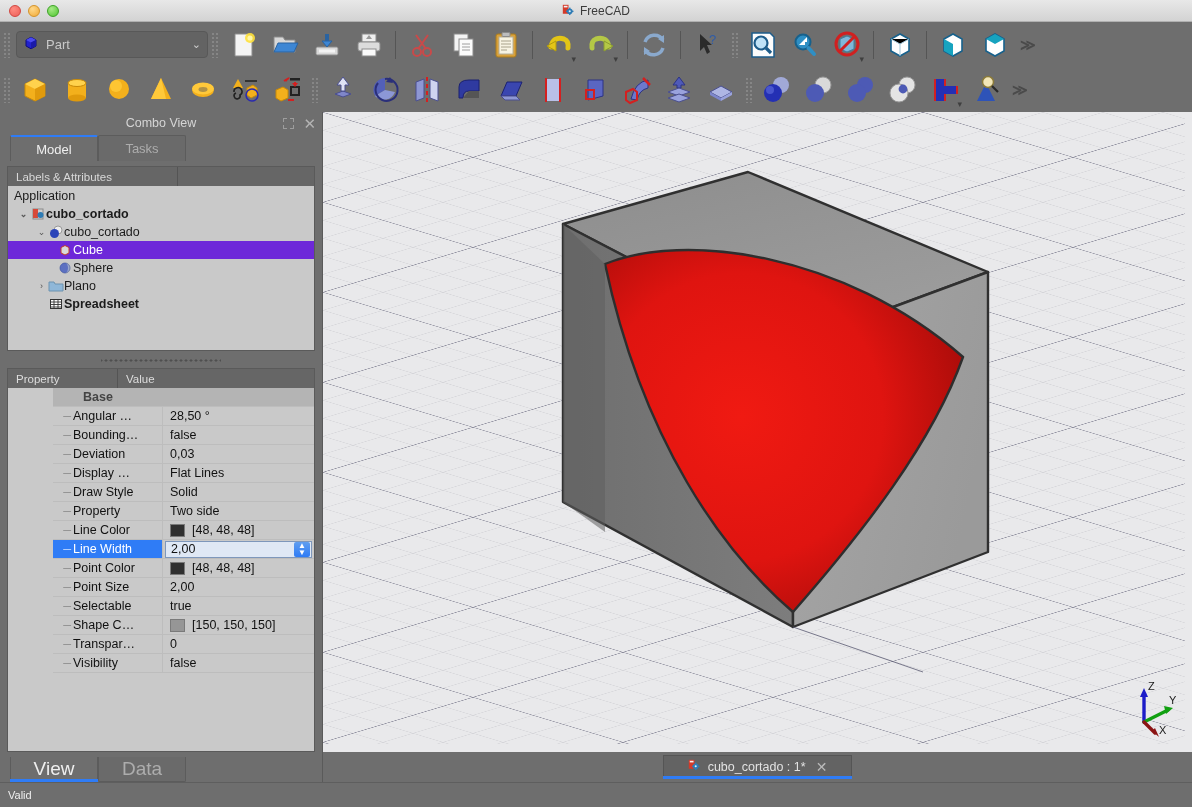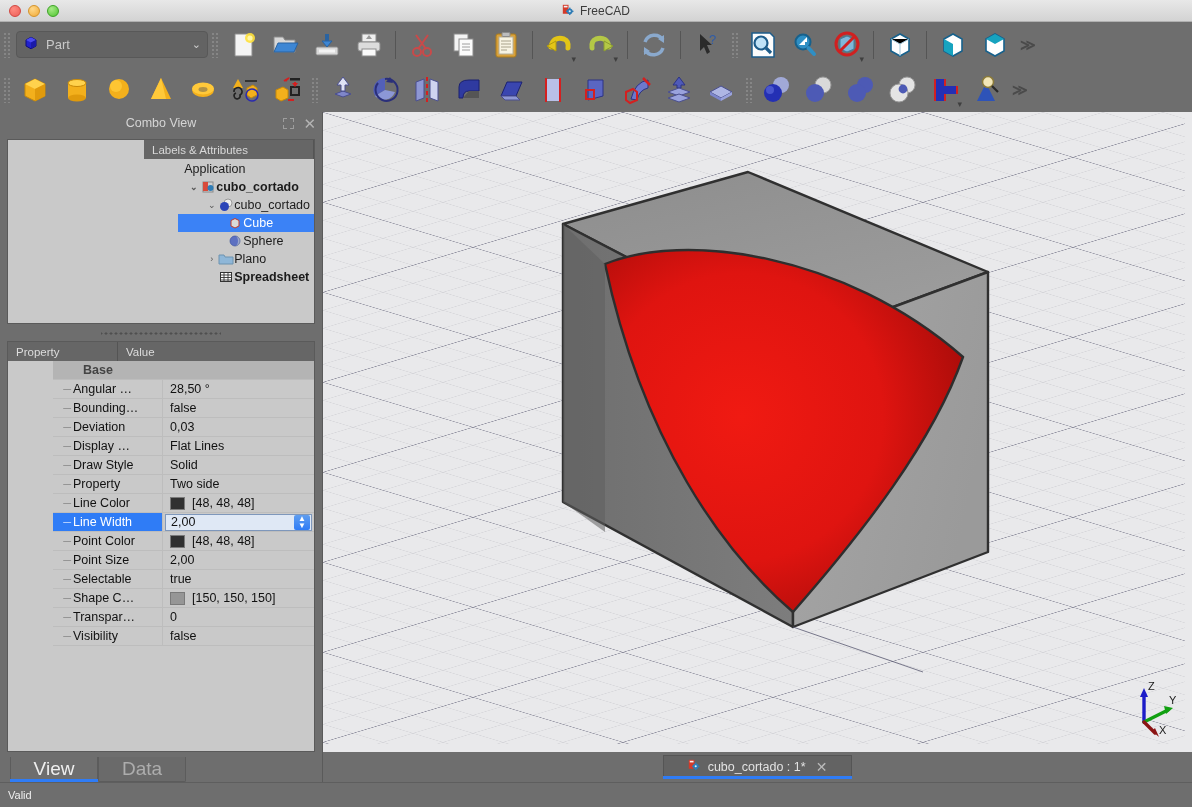--- a/index.html
+++ b/index.html
@@ -82,35 +82,35 @@
   .tab {
     height: 26px; min-width: 88px; padding: 0 16px; display: flex;
     align-items: center; justify-content: center; font-size: 13px;
     color: #adadad; border: 1px solid #5c5c5c; border-bottom: none;
     background: #6a6a6a; border-radius: 2px 2px 0 0;
   }
   .tab.active { color: #efefef; background: #6e6e6e; border-top: 2px solid #2f7cf6; }
 
   .tree-wrap {
     margin: 5px 7px 0 7px; background: #c9c9c9; border: 1px solid #5a5a5a;
-    flex: 0 0 185px; display: flex; flex-direction: column; overflow: hidden; align-items: flex-end;
+    flex: 0 0 185px; display: flex; flex-direction: column; overflow: hidden;
   }
   .tree-head { display: flex; height: 19px; background: #666; flex: 0 0 19px; }
   .tree-head .col1 {
     flex: 0 0 170px; color: #d8d8d8; font-size: 11.5px;
     padding-left: 8px; display: flex; align-items: center;
     border-right: 1px solid #545454;
   }
   .tree-head .col2 { flex: 1; }
   .tree-body { flex: 1; background: #c9c9c9; overflow: hidden; padding-top: 1px; }
   .tnode {
     height: 18px; display: flex; align-items: center; font-size: 12.5px;
     color: #1b1b1b; padding-right: 4px; white-space: nowrap;
   }
-  .tnode.sel { background: #3b82f6; color: #fff; }
+  .tnode.sel { background: #6d28d9; color: #fff; }
   .tnode .arrow {
     width: 11px; font-size: 9px; color: #555; text-align: center; flex: 0 0 11px;
   }
   .tnode .tico { width: 17px; flex: 0 0 17px; display: flex; align-items: center; justify-content: center; }
   .tnode.bold { font-weight: bold; }
 
   .splitter-dots {
     height: 12px; display: flex; align-items: center; justify-content: center;
     background-image: radial-gradient(#4f4f4f 1px, transparent 1.3px);
     background-size: 5px 5px; background-repeat: repeat-x;
@@ -570,20 +570,28 @@
           <span class="ico-float">
               <i></i>
               <i></i>
               <i></i>
               <i></i>
             </span>
           <span class="ico-close">✕</span>
         </span>
       </div>
 
+      <div class="tabs-top">
+        <div class="tab active">
+          <span>Model</span>
+        </div>
+        <div class="tab">
+          <span>Tasks</span>
+        </div>
+      </div>
 
       <div class="tree-wrap">
         <div class="tree-head">
           <div class="col1">Labels &amp; Attributes</div>
           <div class="col2"></div>
         </div>
         <div class="tree-body">
 
           <div class="tnode" style="padding-left:6px;">
             <span>Application</span>

